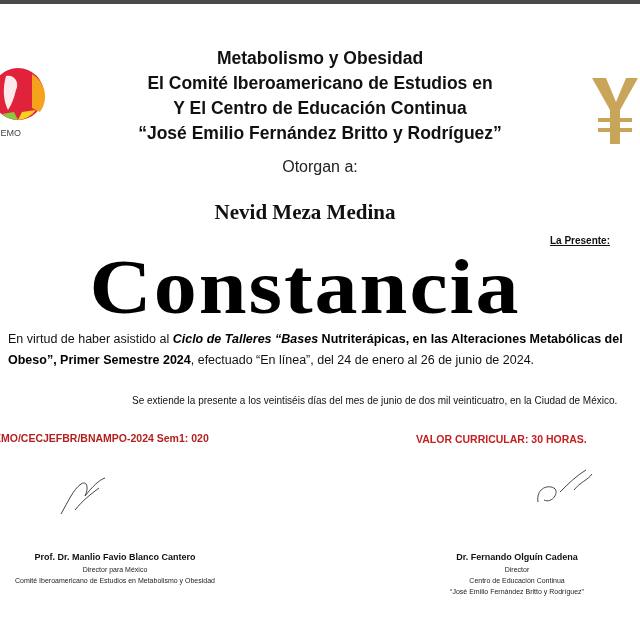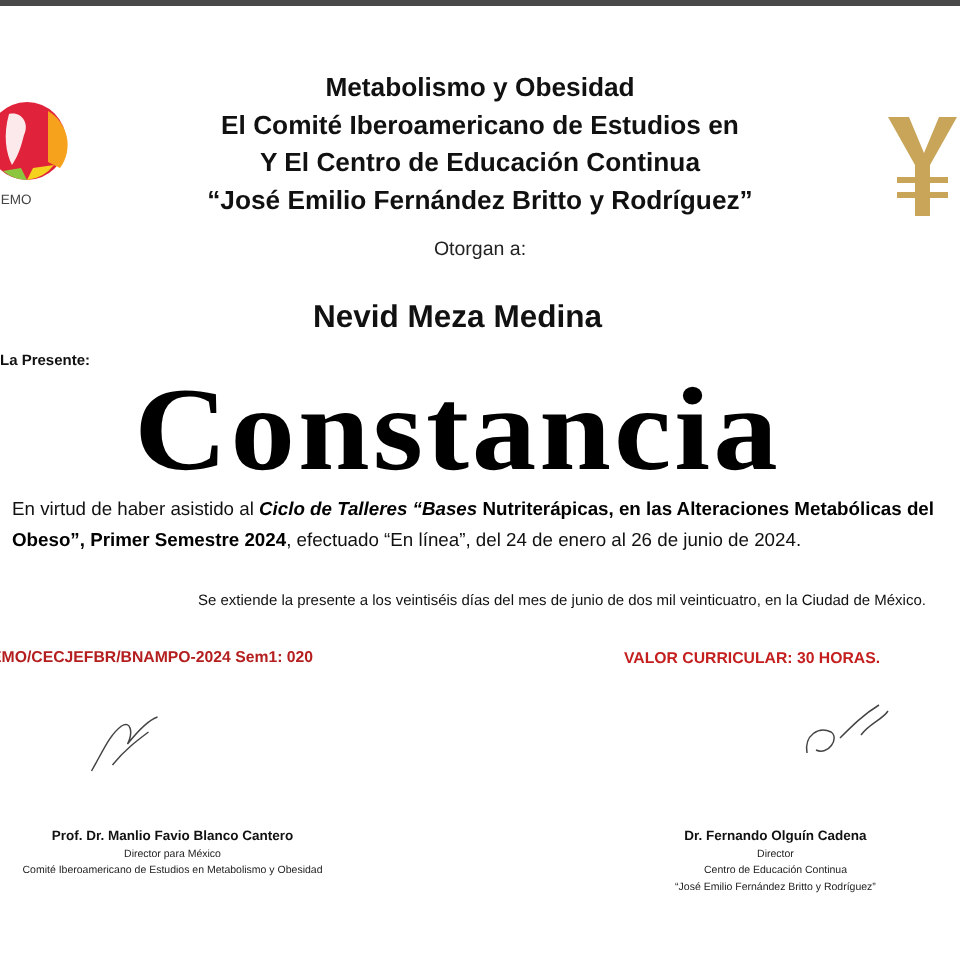--- a/index.html
+++ b/index.html
@@ -1,23 +1,23 @@
 <!DOCTYPE html>
 <html><head>
 <meta charset="utf-8">
 <style>
   html, body { margin:0; padding:0; }
   body { width:640px; height:640px; position:relative; background:#ffffff; overflow:hidden; font-family:"Liberation Sans", sans-serif; color:#1a1a1a; }
   .topbar { position:absolute; left:0; top:0; width:640px; height:4px; background:#4a4a4a; }
   .logo-left { position:absolute; left:-8px; top:60px; width:56px; height:80px; }
   .logo-right { position:absolute; left:590px; top:72px; width:50px; height:80px; }
   .header { position:absolute; left:100px; top:46px; width:440px; text-align:center; font-size:17.5px; line-height:25px; font-weight:bold; color:#111; }
-  .otorgan { position:absolute; left:0; top:158px; width:640px; text-align:center; font-size:13px; color:#222; padding-left:0; }
-  .name { position:absolute; left:0; top:200px; width:610px; text-align:center; font-family:Liberation Sans, sans-serif; font-weight:bold; font-size:21px; color:#111; }
-  .presente { position:absolute; left:0; top:235px; width:610px; text-align:left; font-size:10px; font-weight:bold; color:#111; }
+  .otorgan { position:absolute; left:0; top:158px; width:640px; text-align:center; font-size:16px; color:#222; padding-left:0; }
+  .name { position:absolute; left:0; top:200px; width:610px; text-align:center; font-family:Liberation Serif, serif; font-weight:bold; font-size:21px; color:#111; }
+  .presente { position:absolute; left:0; top:235px; width:610px; text-align:right; font-size:10px; font-weight:bold; color:#111;text-decoration:underline; }
   .title { position:absolute; left:0; top:238px; width:610px; text-align:center; font-family:"Liberation Serif", serif; font-weight:bold; font-size:86px; letter-spacing:2px; color:#000; line-height:96px; transform:scaleY(0.92); }
   .body-text { position:absolute; left:8px; top:329px; width:640px; font-size:12.5px; line-height:21px; color:#111; white-space:nowrap; }
   .body-text b, .body-text i { color:#000; }
   .extends { position:absolute; left:132px; top:395px; width:520px; font-size:10px; color:#111; white-space:nowrap; }
   .ref { position:absolute; left:-6px; top:432px; font-size:10.5px; font-weight:bold; color:#b41e1e; white-space:nowrap; }
   .valor { position:absolute; left:416px; top:433px; font-size:10.5px; font-weight:bold; color:#c41e1e; white-space:nowrap; }
   .sig { position:absolute; text-align:center; font-size:7px; line-height:11px; color:#222;margin-top:48px; }
   .sig .nm { font-size:9px; font-weight:bold; color:#111; line-height:13px; }
   .sig-left { left:0; top:503px; width:230px; }
   .sig-right { left:412px; top:503px; width:210px; }

